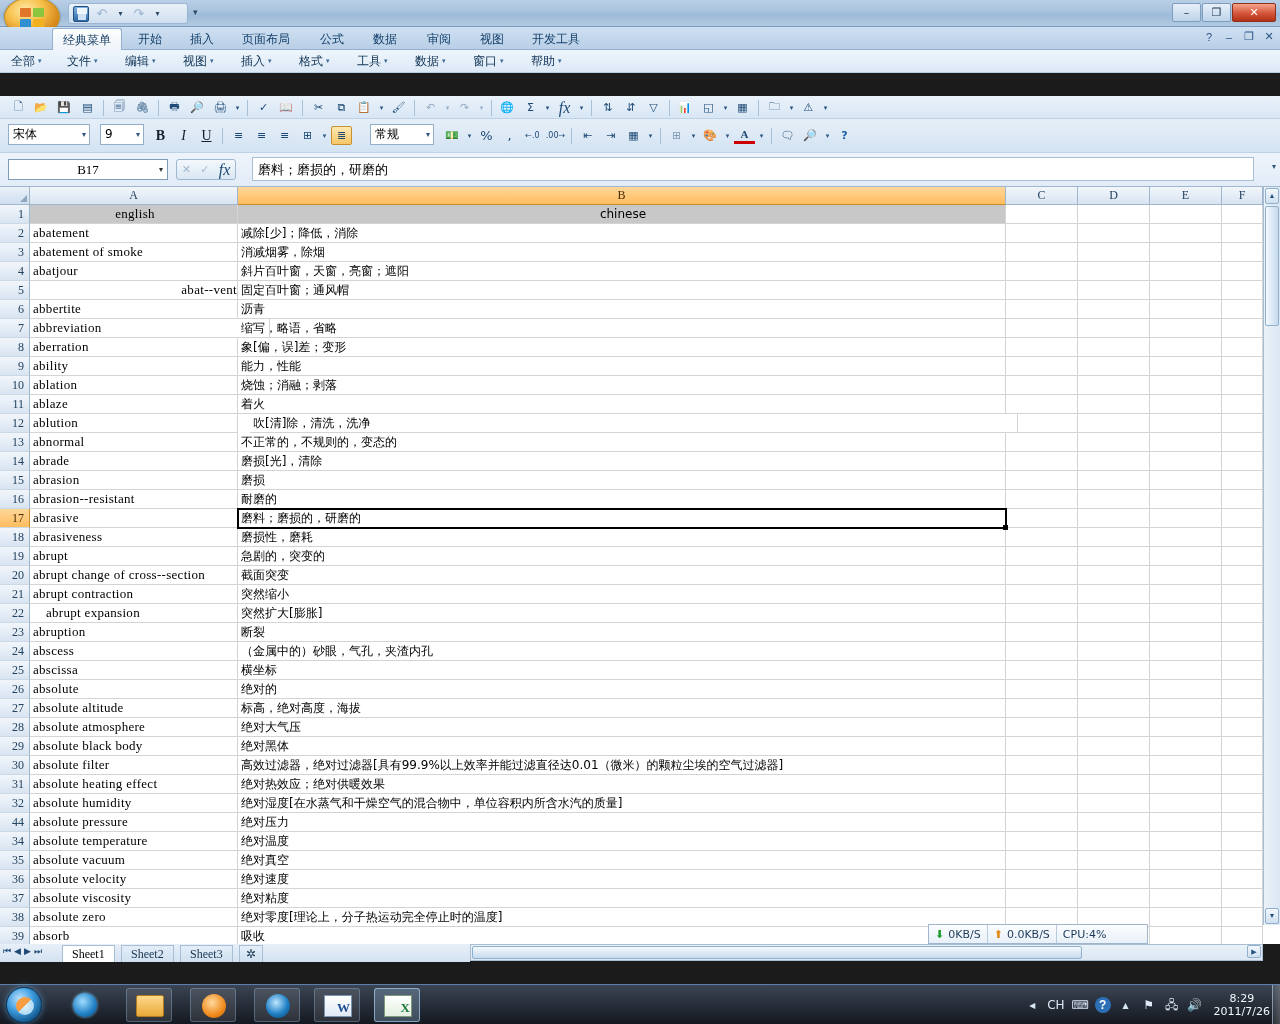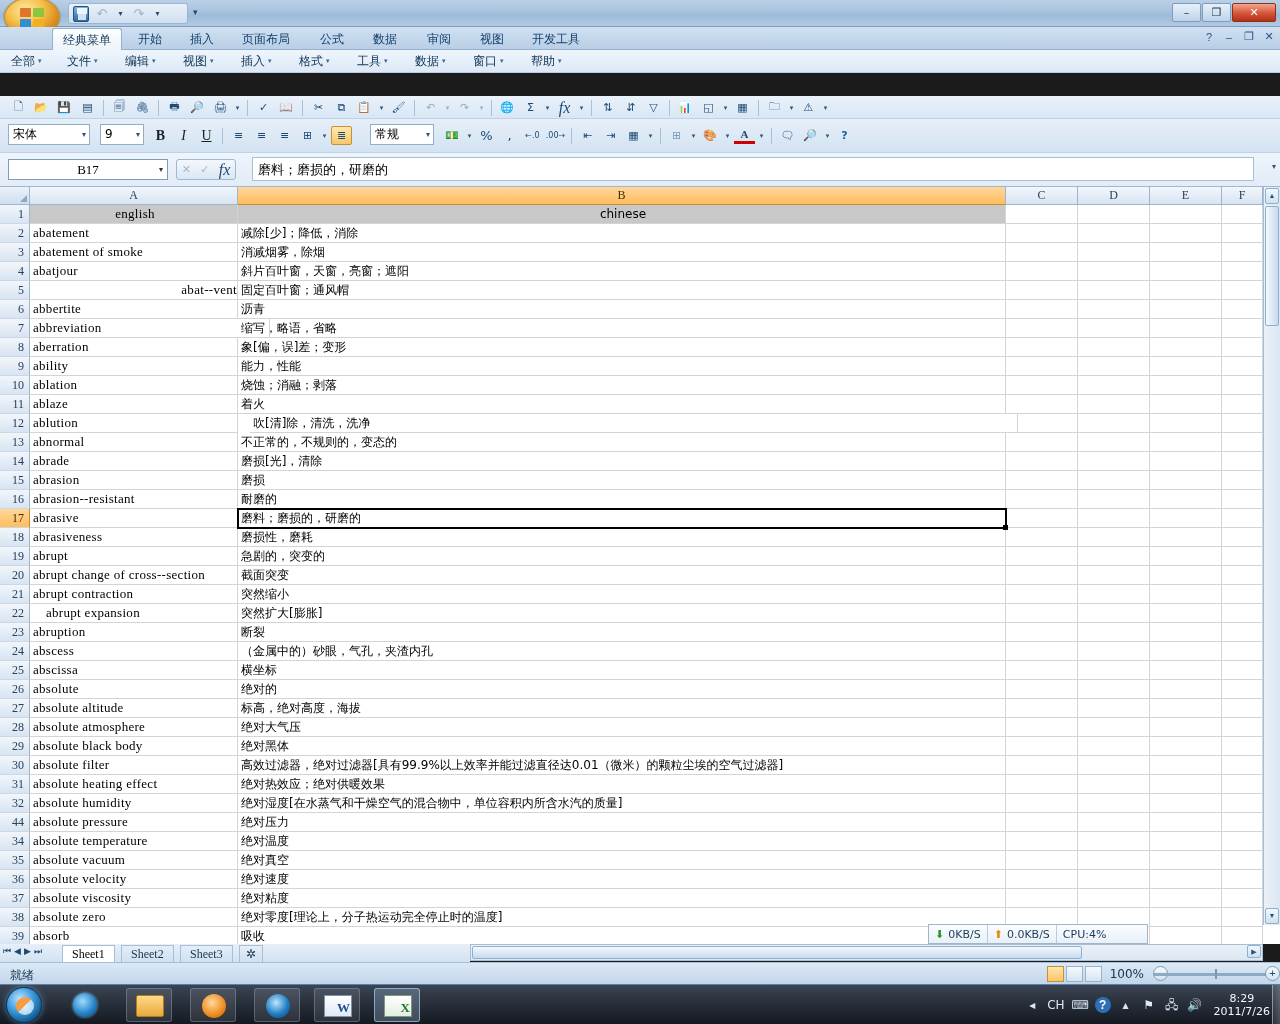--- a/index.html
+++ b/index.html
@@ -801,33 +801,20 @@
     <div class="stab" style="left:121px;">Sheet2</div>
     <div class="stab" style="left:180px;">Sheet3</div>
     <div class="stab" style="left:239px;padding:0 6px;">✲</div>
   </div>
 
   <div class="hscroll">
     <div class="thumb"></div>
     <div class="sb-arrow" style="right:1px;left:auto;top:0;height:13px;line-height:11px;">▶</div>
   </div>
 
-  <div class="statusbar">
-    <div class="status-text">就绪</div>
-    <div class="viewbtns">
-      <div class="vbtn active"></div>
-      <div class="vbtn"></div>
-      <div class="vbtn"></div>
-    </div>
-    <div class="zoomlbl">100%</div>
-    <div class="zbtn" style="right:112px;">−</div>
-    <div class="zslider"></div>
-    <div class="zmark"></div>
-    <div class="zbtn" style="right:0px;">+</div>
-  </div>
 </div>
 
 <div class="taskbar">
   <div class="startorb"></div>
 
   <div class="tbicon" style="left:62px;">
     <div class="ico-shape" style="border-radius:50%;background:radial-gradient(circle at 40% 35%,#9fdcff,#1f7fc4 60%,#0e4d7d);width:24px;height:24px;left:11px;top:5px;box-shadow:0 0 3px #7ec4f0;"></div>
   </div>
 
   <div class="tbicon running" style="left:126px;">

